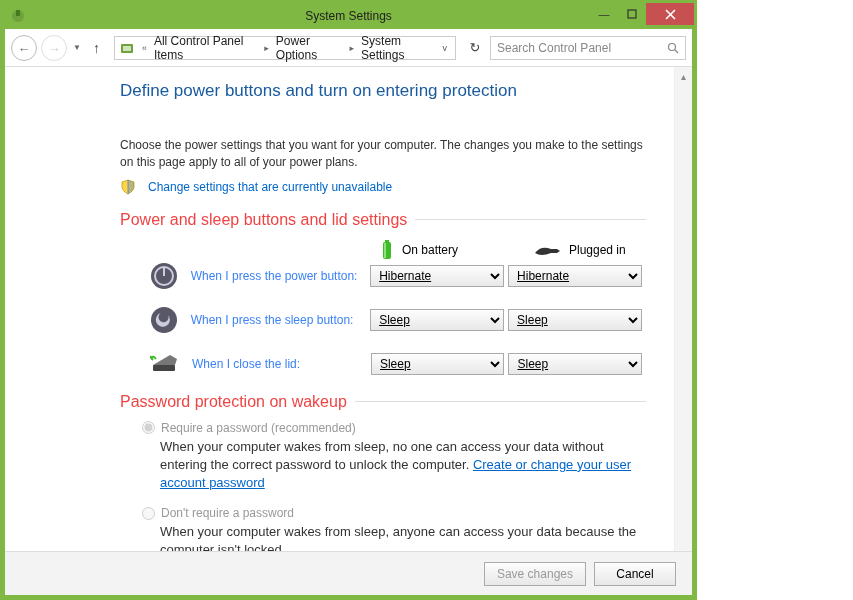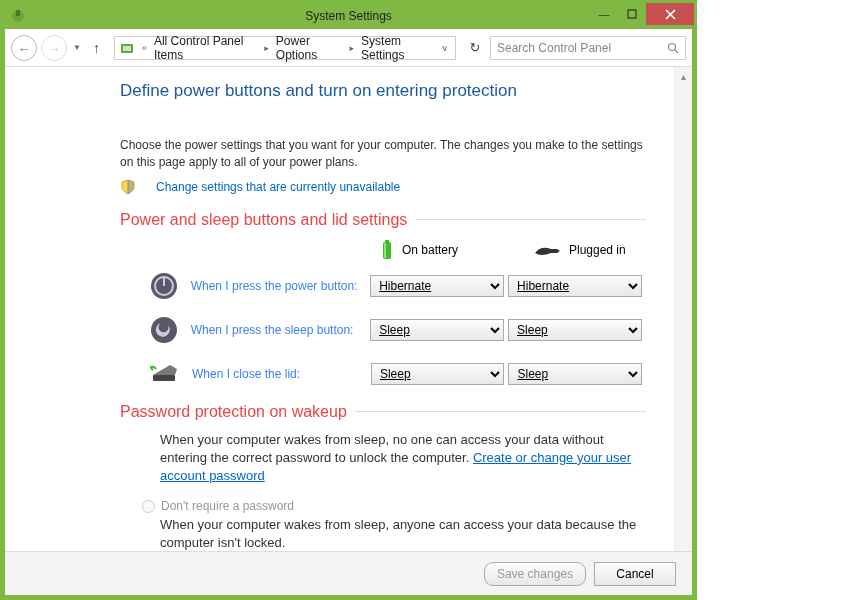--- a/index.html
+++ b/index.html
@@ -26,41 +26,41 @@
 .refreshbtn{width:22px;height:24px;border:0;display:flex;align-items:center;justify-content:center;font-size:13px;color:#444;}
 .searchbox { width: 196px; height: 24px; border: 1px solid #ccc; display: flex; align-items: center; padding: 0 6px; font-size: 12px; color: #888; }
 .searchbox span.ph{flex:1;}
 .searchbox .mag{color:#888;font-size:12px;}
 
 .content-wrap { flex: 1; display: flex; overflow: hidden; }
 .content { flex: 1; overflow-y: auto; padding: 14px 28px 10px 115px; position: relative; }
 .scrollgutter{width:18px;background:#f4f4f4;border-left:1px solid #eee;display:flex;flex-direction:column;align-items:center;font-size:10px;color:#888;padding-top:4px;}
 h1.heading { color: #1a5ba0; font-weight: 400; font-size: 17px; margin-bottom: 8px; }
 .desc { font-size: 12px; color: #333; line-height: 1.4; margin-bottom: 8px; max-width: 610px; margin-top: 36px;}
-.linkline { font-size: 12px; margin-bottom: 16px; display:flex;align-items:center;gap:20px;}
+.linkline { font-size: 12px; margin-bottom: 16px; display:flex;align-items:center;gap:12px;}
 .linkline a { color: #0066cc; text-decoration: none; }
 .shield{width:16px;height:16px;display:inline-block;}
 .section-label { font-size: 16px; color: #ef4444; margin-bottom: 10px; display: flex; align-items: center; gap: 8px; }
 .section-label .rule { flex: 1; height: 1px; background: #ddd; }
-.col-headers { display: flex; padding-left: 260px; gap: 40px; margin-bottom: 10px;font-size:12px;}
+.col-headers { display: flex; padding-left: 260px; gap: 40px; font-size:12px;}
 .col-headers .colh { display: flex; align-items: center; gap: 8px; width: 140px;}
 .settings-row { display: flex; align-items: center; margin-bottom: 14px; padding-left: 30px;}
 .settings-row .ricon { width: 30px; height: 30px; margin-right: 12px; display:flex;align-items:center;justify-content:center;}
 .settings-row .rlabel { font-size: 12px; color: #3b82f6; width: 188px; }
 .settings-row select { width: 140px; height: 22px; font-size: 12px; border: 1px solid #aaa; background: linear-gradient(#fdfdfd,#e8e8e8); margin-right: 4px; padding-left:4px;text-decoration:underline;}
 .pw-section{margin-top:10px;}
 .pw-opt { padding-left: 22px; margin-bottom: 14px; max-width: 600px;}
 .pw-opt .radline { display: flex; align-items: center; gap: 6px; font-size: 12px; margin-bottom: 3px;}
 .pw-opt .radline.disabled{color:#999;}
 .pw-opt input[type=radio]{accent-color:#888;}
 .pw-opt .subtext { font-size: 13px; color: #333; padding-left: 18px; line-height: 1.4;}
 .pw-opt .subtext a { color: #0066cc; }
 .footer { height: 44px; border-top: 1px solid #ddd; background: #f3f3f3; display: flex; align-items: center; justify-content: flex-end; padding: 0 16px; gap: 8px; }
 .footer button { height: 24px; min-width: 82px; font-size: 12px; border: 1px solid #aaa; background: linear-gradient(#fdfdfd,#e8e8e8); padding: 0 12px; }
-.footer button:disabled { color: #999; border-radius: 9px; }
+.footer button:disabled { color: #999; }
 svg{display:block;}
 </style>
 </head>
 <body>
 
 <div class="window">
 
   <div class="titlebar">
     <span class="app-icon">
       <svg width="16" height="16">
@@ -195,20 +195,24 @@
         <select><option>Do nothing</option><option selected="">Sleep</option><option>Hibernate</option><option>Shut down</option></select>
         <select><option>Do nothing</option><option selected="">Sleep</option><option>Hibernate</option><option>Shut down</option></select>
       </div>
 
       <div class="pw-section">
         <div class="section-label">
           <span>Password protection on wakeup</span>
           <span class="rule"></span>
         </div>
         <div class="pw-opt">
+          <div class="radline disabled">
+            <input type="radio" checked="" disabled="" style="">
+            <span>Require a password (recommended)</span>
+          </div>
           <div class="subtext">
             <span>When your computer wakes from sleep, no one can access your data without entering the correct password to unlock the computer. </span><a href="#">Create or change your user account password</a>
           </div>
         </div>
         <div class="pw-opt">
           <div class="radline disabled">
             <input type="radio" disabled="" style="">
             <span>Don't require a password</span>
           </div>
           <div class="subtext">When your computer wakes from sleep, anyone can access your data because the computer isn't locked.</div>

